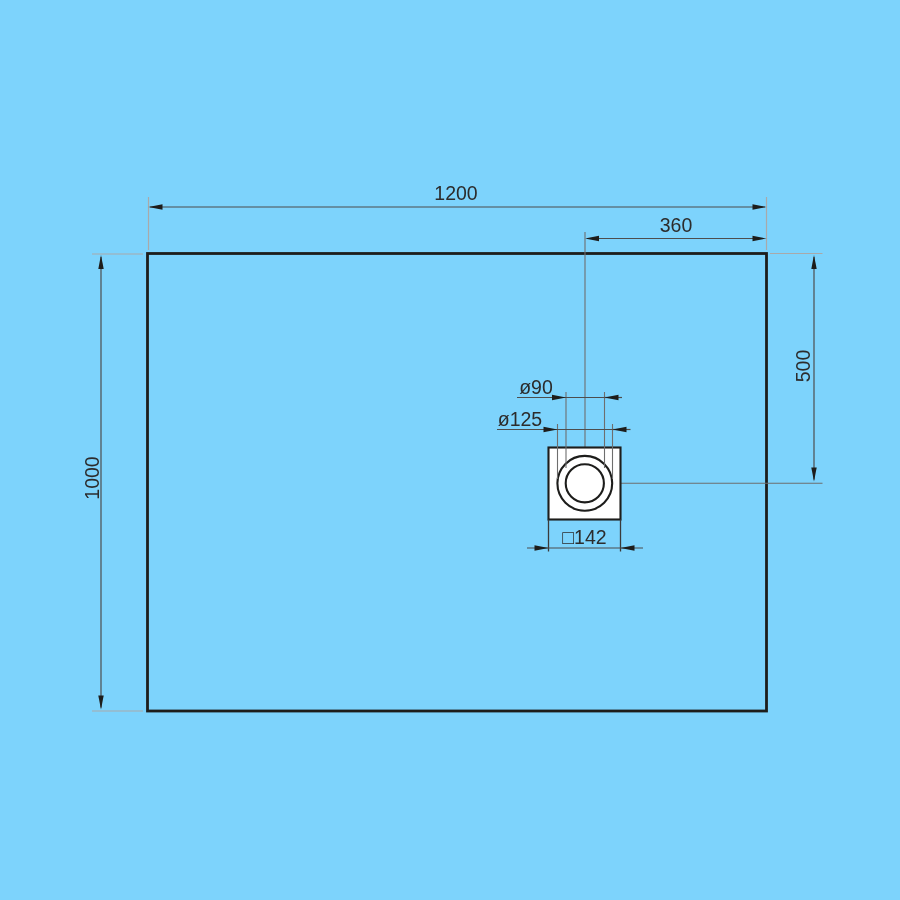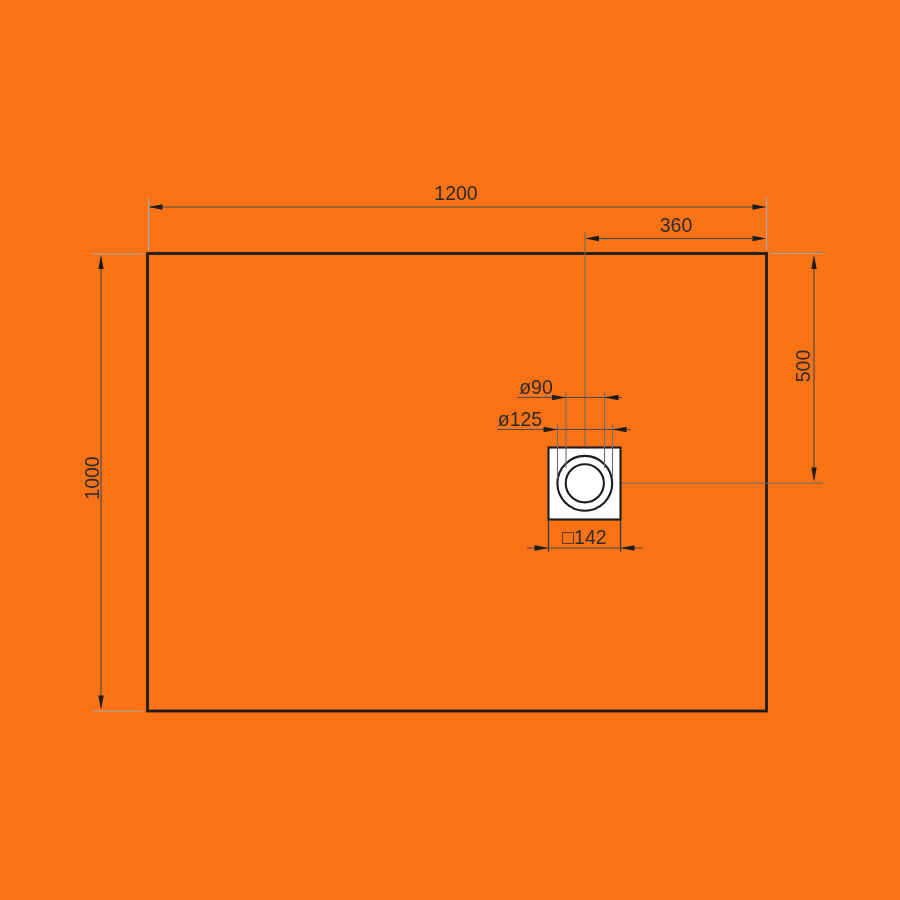--- a/index.html
+++ b/index.html
@@ -1,20 +1,20 @@
 <!DOCTYPE html>
 <html><head>
 <meta charset="utf-8">
 <style>
   html, body { margin: 0; padding: 0; background: #ffffff; }
   .canvas {
     position: relative;
     width: 900px;
     height: 900px;
-    background: #f97316;
+    background: #7dd3fc;
     overflow: hidden;
   }
   svg { display: block; }
   .outline   { stroke: #1d1d1b; fill: none; }
   .tray      { stroke-width: 2.8; }
   .drainline { stroke-width: 2.1; fill: #ffffff; }
   .dim  { stroke: #4d4d4d; stroke-width: 1.2; fill: none; }
   .ext  { stroke: #a9a9a9; stroke-width: 1.2; fill: none; }
   .cl   { stroke: #6e6e6e; stroke-width: 1.1; fill: none; }
   .sq-ext { stroke: #3a3a3a; stroke-width: 1.3; fill: none; }

